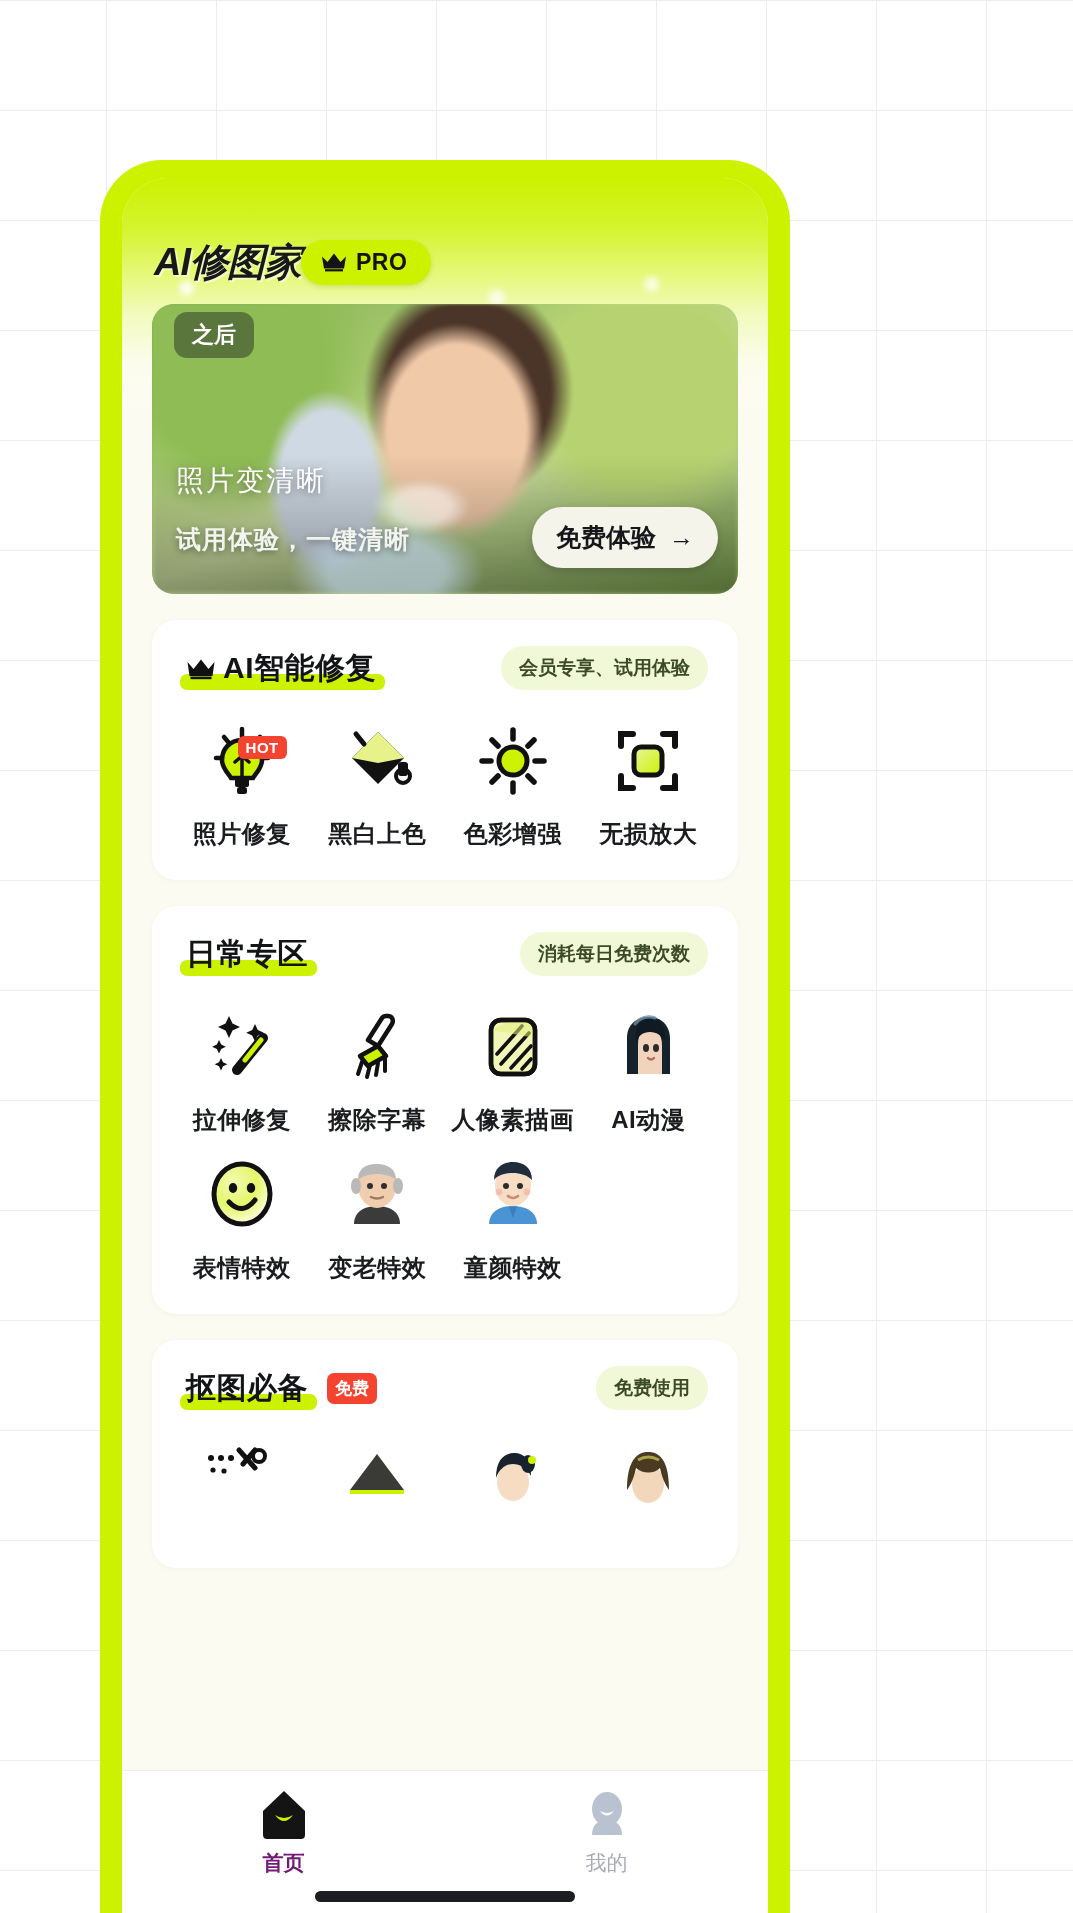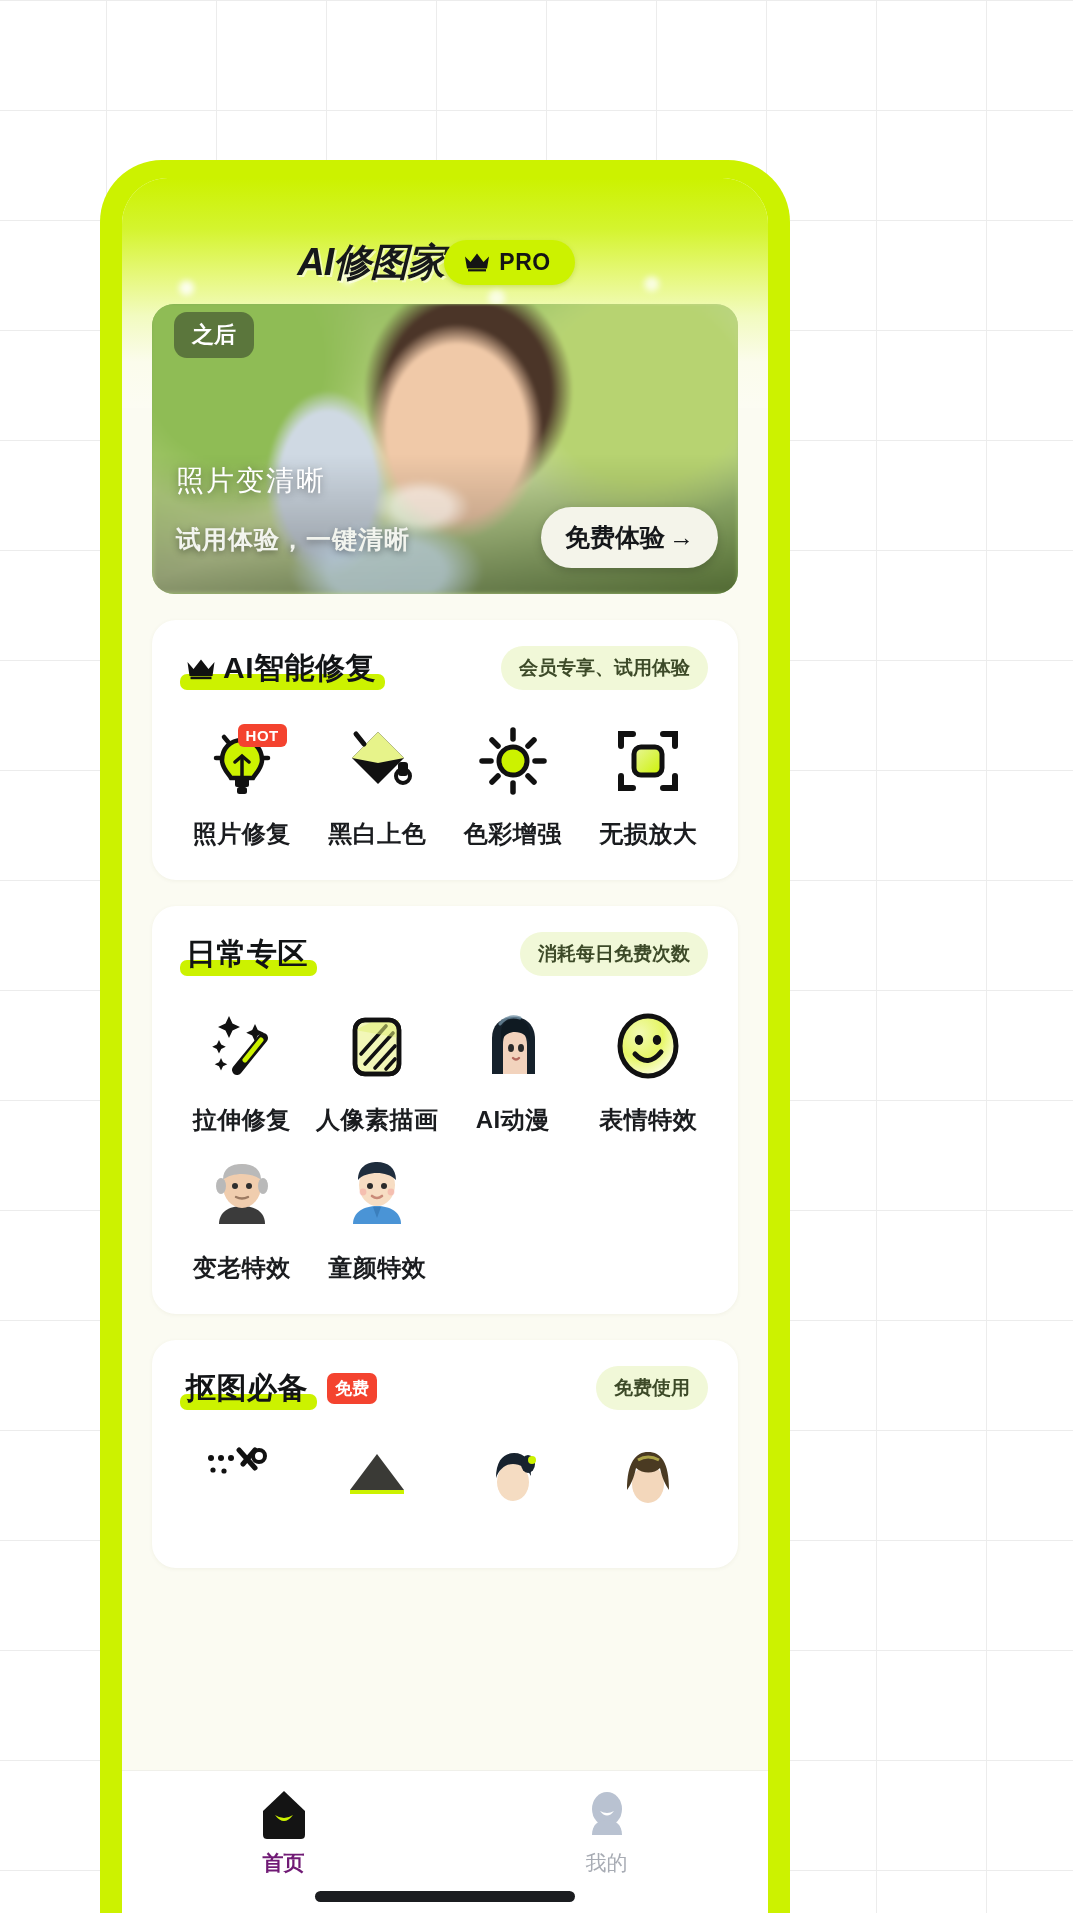--- a/index.html
+++ b/index.html
@@ -56,21 +56,21 @@
   }
   .screen-body{
     position:absolute; left:0; top:0; width:100%; height:100%;
     overflow:hidden;
   }
 
   
   .app-header{
     position:relative; z-index:3;
     height:120px;
-    display:flex; align-items:center; justify-content:center;
+    display:flex; align-items:center; justify-content:flex-start;
     padding:0 50px 0 32px;
     padding-top:48px;
   }
   .app-title{
     font-size:38px; font-weight:bold; color:#16181a;
     font-style:italic; letter-spacing:-1px;
     font-family:"Liberation Sans","DejaVu Sans",sans-serif;
     text-shadow:2px 2px 0 rgba(255,255,255,.55);
   }
   .pro-badge{
@@ -121,21 +121,21 @@
     font-size:28px; font-weight:normal; color:#ffffff;
     letter-spacing:2px; text-shadow:0 2px 9px rgba(0,0,0,.40);
   }
   .hero-sub{
     position:absolute; left:24px; bottom:38px; z-index:4;
     font-size:25px; font-weight:bold; color:#f2f4ee;
     letter-spacing:1px; text-shadow:0 2px 7px rgba(0,0,0,.42);
   }
   .hero-cta{
     position:absolute; right:20px; bottom:26px; z-index:4;
-    display:flex; align-items:center; gap:4px;
+    display:flex; align-items:center; gap:13px;
     background:#f4f4ea; color:#15171a;
     font-size:25px; font-weight:bold;
     padding:14px 24px; border-radius:999px;
     box-shadow:0 3px 10px rgba(0,0,0,.18);
   }
   .hero-cta .arrow{ font-size:25px; font-weight:bold; line-height:1; }
 
   
   .card{
     position:relative; z-index:3;
@@ -184,21 +184,21 @@
     width:86px; height:86px;
     display:flex; align-items:center; justify-content:center;
     position:relative;
   }
   .tile-icon svg{ display:block; }
   .tile-label{
     margin-top:14px;
     font-size:24px; font-weight:bold; color:#1a1c1f; letter-spacing:.5px;
   }
   .hot-badge{
-    position:absolute; top:6px; right:-2px;
+    position:absolute; top:18px; right:-2px;
     background:#f4432f; color:#fff;
     font-size:15px; font-weight:bold;
     padding:3px 8px; border-radius:6px;
     letter-spacing:.5px;
   }
 
   
   .bottom-nav{
     position:absolute; left:0; bottom:0; width:100%;
     height:150px; background:#ffffff; z-index:9;
@@ -361,20 +361,35 @@
                   <path d="M20 36 l2.2 4.6 4.6 2.2 -4.6 2.2 -2.2 4.6 -2.2 -4.6 -4.6 -2.2 4.6 -2.2z"></path>
                   <path d="M22 54 l2 4.3 4.3 2 -4.3 2 -2 4.3 -2 -4.3 -4.3 -2 4.3 -2z"></path>
                 </g>
                 <path d="M64 34 L38 66" stroke="#111" stroke-width="10" stroke-linecap="round"></path>
                 <path d="M62 36 L46 56" stroke="#CCF200" stroke-width="5" stroke-linecap="round"></path>
               </svg>
             </div>
             <div class="tile-label">拉伸修复</div>
           </div>
 
+          <div class="tile">
+            <div class="tile-icon">
+              <svg width="86" height="86" viewBox="0 0 86 86" xmlns="http://www.w3.org/2000/svg">
+                <path d="M54 12 C58 12 60 16 58 20 L44 42 L34 36 L48 14 C50 11 52 12 54 12 Z" fill="#fff" stroke="#111" stroke-width="4.5" stroke-linejoin="round"></path>
+                <path d="M44 42 L26 52 L34 62 L52 52 Z" fill="#CCF200" stroke="#111" stroke-width="4.5" stroke-linejoin="round"></path>
+                <g stroke="#111" stroke-width="4" stroke-linecap="round">
+                  <line x1="28" y1="58" x2="24" y2="70"></line>
+                  <line x1="36" y1="61" x2="33" y2="73"></line>
+                  <line x1="44" y1="59" x2="42" y2="71"></line>
+                  <line x1="51" y1="55" x2="51" y2="67"></line>
+                </g>
+              </svg>
+            </div>
+            <div class="tile-label">擦除字幕</div>
+          </div>
 
 
           <div class="tile">
             <div class="tile-icon">
               <svg width="86" height="86" viewBox="0 0 86 86" xmlns="http://www.w3.org/2000/svg">
                 <rect x="21" y="16" width="44" height="54" rx="10" fill="#f2f7b8" stroke="#111" stroke-width="4.5"></rect>
                 <g stroke="#111" stroke-width="3.6" stroke-linecap="round">
                   <line x1="27" y1="50" x2="52" y2="22"></line>
                   <line x1="31" y1="60" x2="59" y2="29"></line>
                   <line x1="41" y1="64" x2="61" y2="42"></line>

